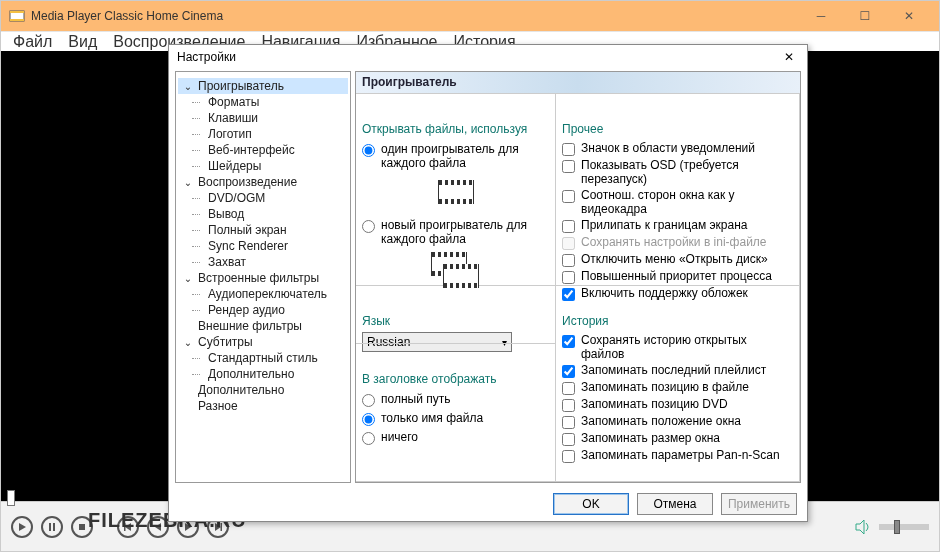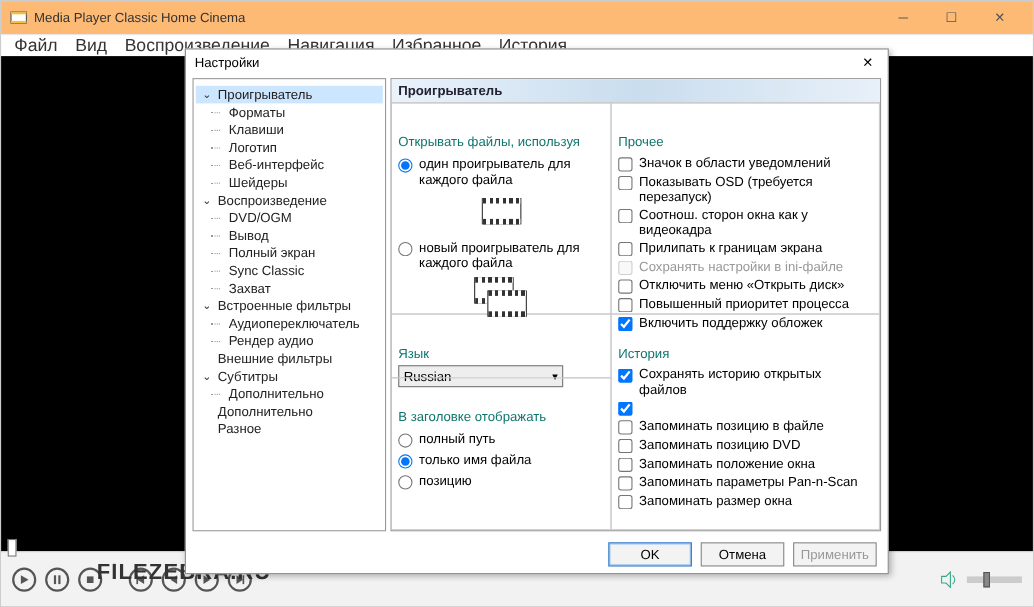--- a/index.html
+++ b/index.html
@@ -185,21 +185,21 @@
         <div class="tree-item child">
           <span class="lbl">DVD/OGM</span>
         </div>
         <div class="tree-item child">
           <span class="lbl">Вывод</span>
         </div>
         <div class="tree-item child">
           <span class="lbl">Полный экран</span>
         </div>
         <div class="tree-item child">
-          <span class="lbl">Sync Classic</span>
+          <span class="lbl">Sync Renderer</span>
         </div>
         <div class="tree-item child">
           <span class="lbl">Захват</span>
         </div>
         <div class="tree-item parent">
           <span class="expander">⌄</span>
           <span class="lbl">Встроенные фильтры</span>
         </div>
         <div class="tree-item child">
           <span class="lbl">Аудиопереключатель</span>
@@ -207,20 +207,23 @@
         <div class="tree-item child">
           <span class="lbl">Рендер аудио</span>
         </div>
         <div class="tree-item parent">
           <span class="expander"></span>
           <span class="lbl">Внешние фильтры</span>
         </div>
         <div class="tree-item parent">
           <span class="expander">⌄</span>
           <span class="lbl">Субтитры</span>
+        </div>
+        <div class="tree-item child">
+          <span class="lbl">Стандартный стиль</span>
         </div>
         <div class="tree-item child">
           <span class="lbl">Дополнительно</span>
         </div>
         <div class="tree-item parent">
           <span class="expander"></span>
           <span class="lbl">Дополнительно</span>
         </div>
         <div class="tree-item parent">
           <span class="expander"></span>
@@ -298,57 +301,58 @@
 
         <div class="cell checkbox-list" style="grid-row:2/4;grid-column:2/3;">
           <div class="group-title">История</div>
           <div id="history-items">
               <label class="check">
                 <input type="checkbox" checked="" style="">
                 <span>Сохранять историю открытых файлов</span>
               </label>
               <label class="check">
                 <input type="checkbox" checked="" style="">
+                <span>Запоминать последний плейлист</span>
               </label>
               <label class="check">
                 <input type="checkbox" style="">
                 <span>Запоминать позицию в файле</span>
               </label>
               <label class="check">
                 <input type="checkbox" style="">
                 <span>Запоминать позицию DVD</span>
               </label>
               <label class="check">
                 <input type="checkbox" style="">
                 <span>Запоминать положение окна</span>
               </label>
               <label class="check">
                 <input type="checkbox" style="">
+                <span>Запоминать размер окна</span>
+              </label>
+              <label class="check">
+                <input type="checkbox" style="">
                 <span>Запоминать параметры Pan-n-Scan</span>
-              </label>
-              <label class="check">
-                <input type="checkbox" style="">
-                <span>Запоминать размер окна</span>
               </label>
             </div>
         </div>
 
         <div class="cell" style="grid-row:3/4;grid-column:1/2;">
           <div class="group-title">В заголовке отображать</div>
           <label class="radio">
               <input type="radio" name="td" style="">
               <span>полный путь</span>
             </label>
           <label class="radio">
               <input type="radio" name="td" checked="" style="">
               <span>только имя файла</span>
             </label>
           <label class="radio">
               <input type="radio" name="td" style="">
-              <span>позицию</span>
+              <span>ничего</span>
             </label>
         </div>
       </div>
     </div>
   </div>
   <div class="dialog-footer">
     <div class="btn primary">OK</div>
     <div class="btn">Отмена</div>
     <div class="btn disabled">Применить</div>
   </div>

